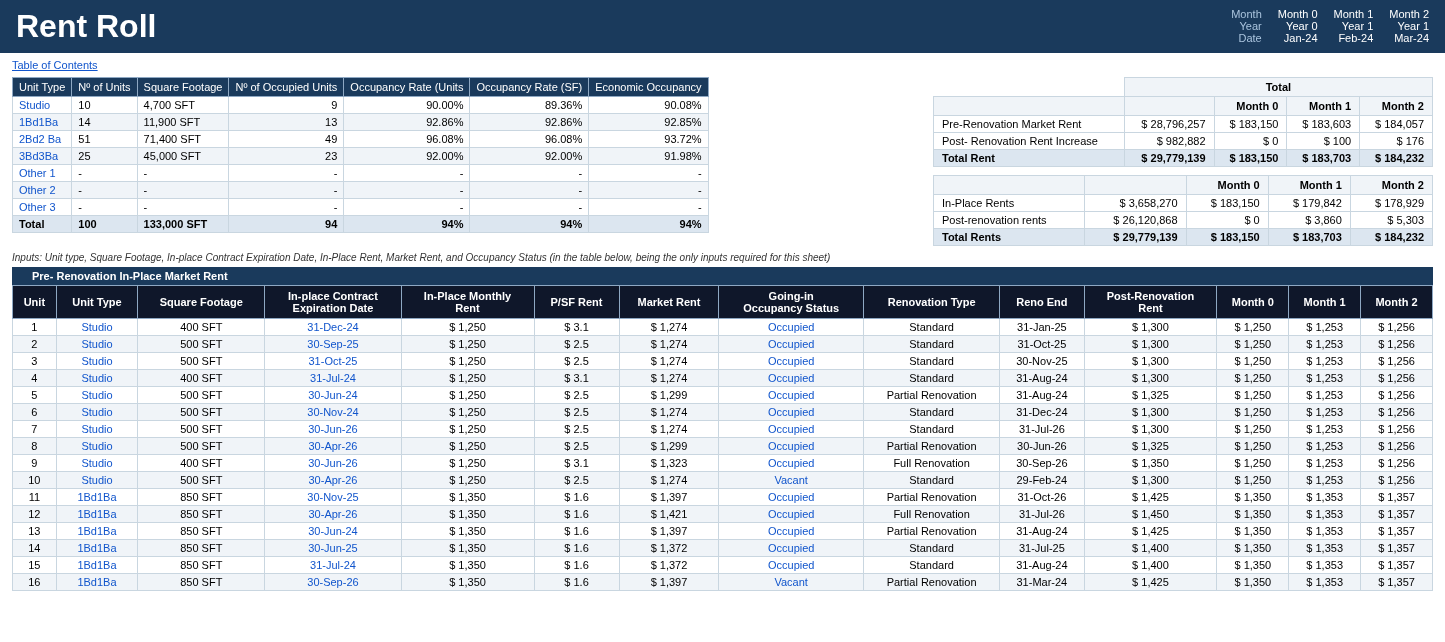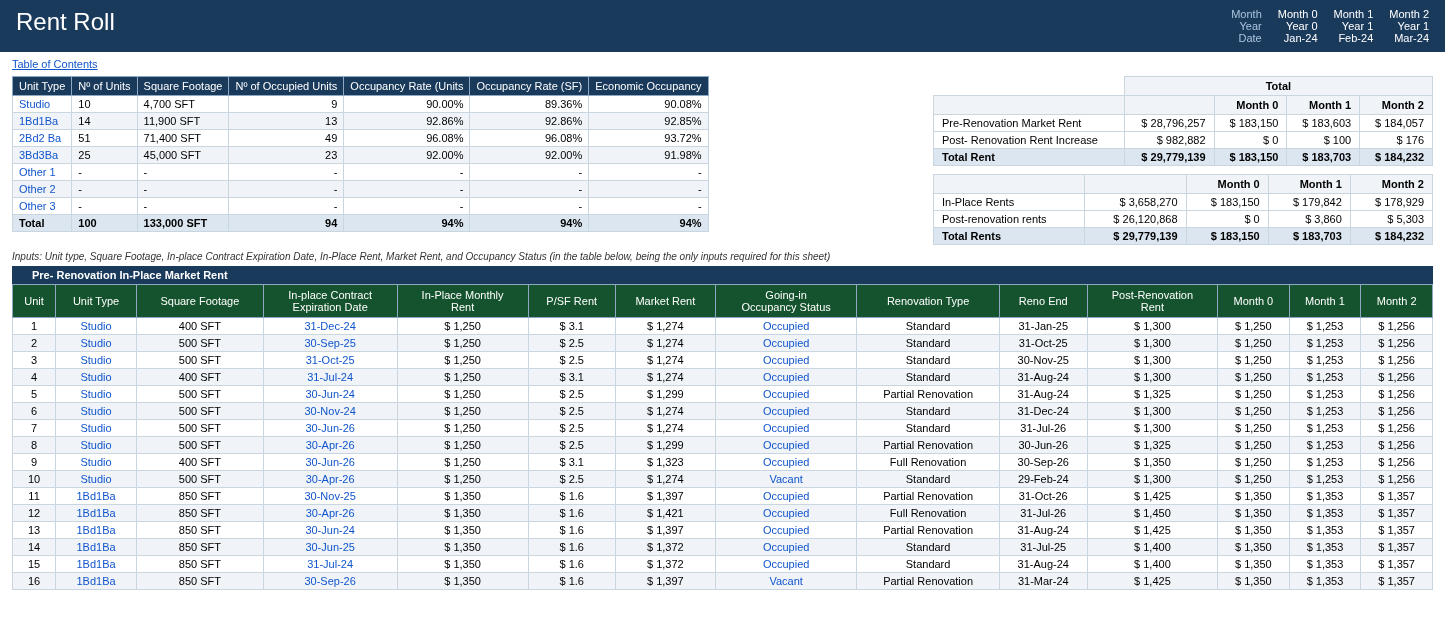--- a/index.html
+++ b/index.html
@@ -7,22 +7,22 @@
 
     .header-bar {
       background: #1a3a5c;
       color: white;
       padding: 8px 16px;
       display: flex;
       align-items: flex-start;
       justify-content: space-between;
     }
     .header-title {
-      font-size: 24px;
-      font-weight: normal;
+      font-size: 32px;
+      font-weight: bold;
       color: white;
     }
     .header-dates {
       display: grid;
       grid-template-columns: auto auto auto auto;
       gap: 0 16px;
       font-size: 11px;
       text-align: right;
     }
     .header-dates .label { color: #aac4de; }
@@ -102,26 +102,26 @@
       font-weight: bold;
       margin-bottom: 0;
     }
 
     .detail-table {
       border-collapse: collapse;
       font-size: 11px;
       width: 100%;
     }
     .detail-table th {
-      background: #14532d;
+      background: #0f172a;
       color: white;
       padding: 4px 5px;
       border: 1px solid #8ea8c3;
       text-align: center;
-      font-weight: normal;
+      font-weight: bold;
       white-space: nowrap;
     }
     .detail-table td {
       padding: 2px 5px;
       border: 1px solid #c9d6e0;
       white-space: nowrap;
       text-align: center;
     }
     .detail-table tr:nth-child(even) td { background: #f0f4f8; }
     .detail-table tr:nth-child(odd) td { background: #fff; }

